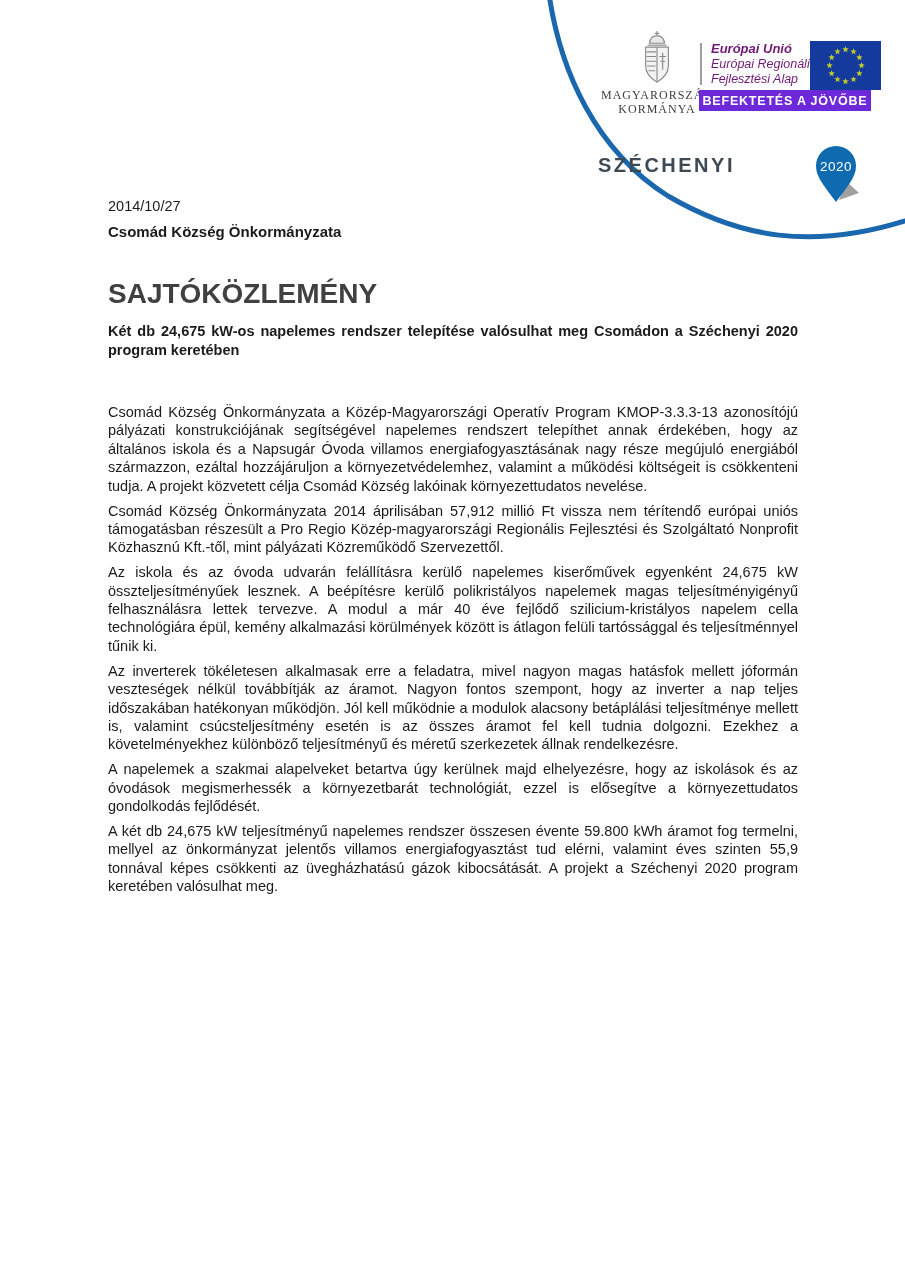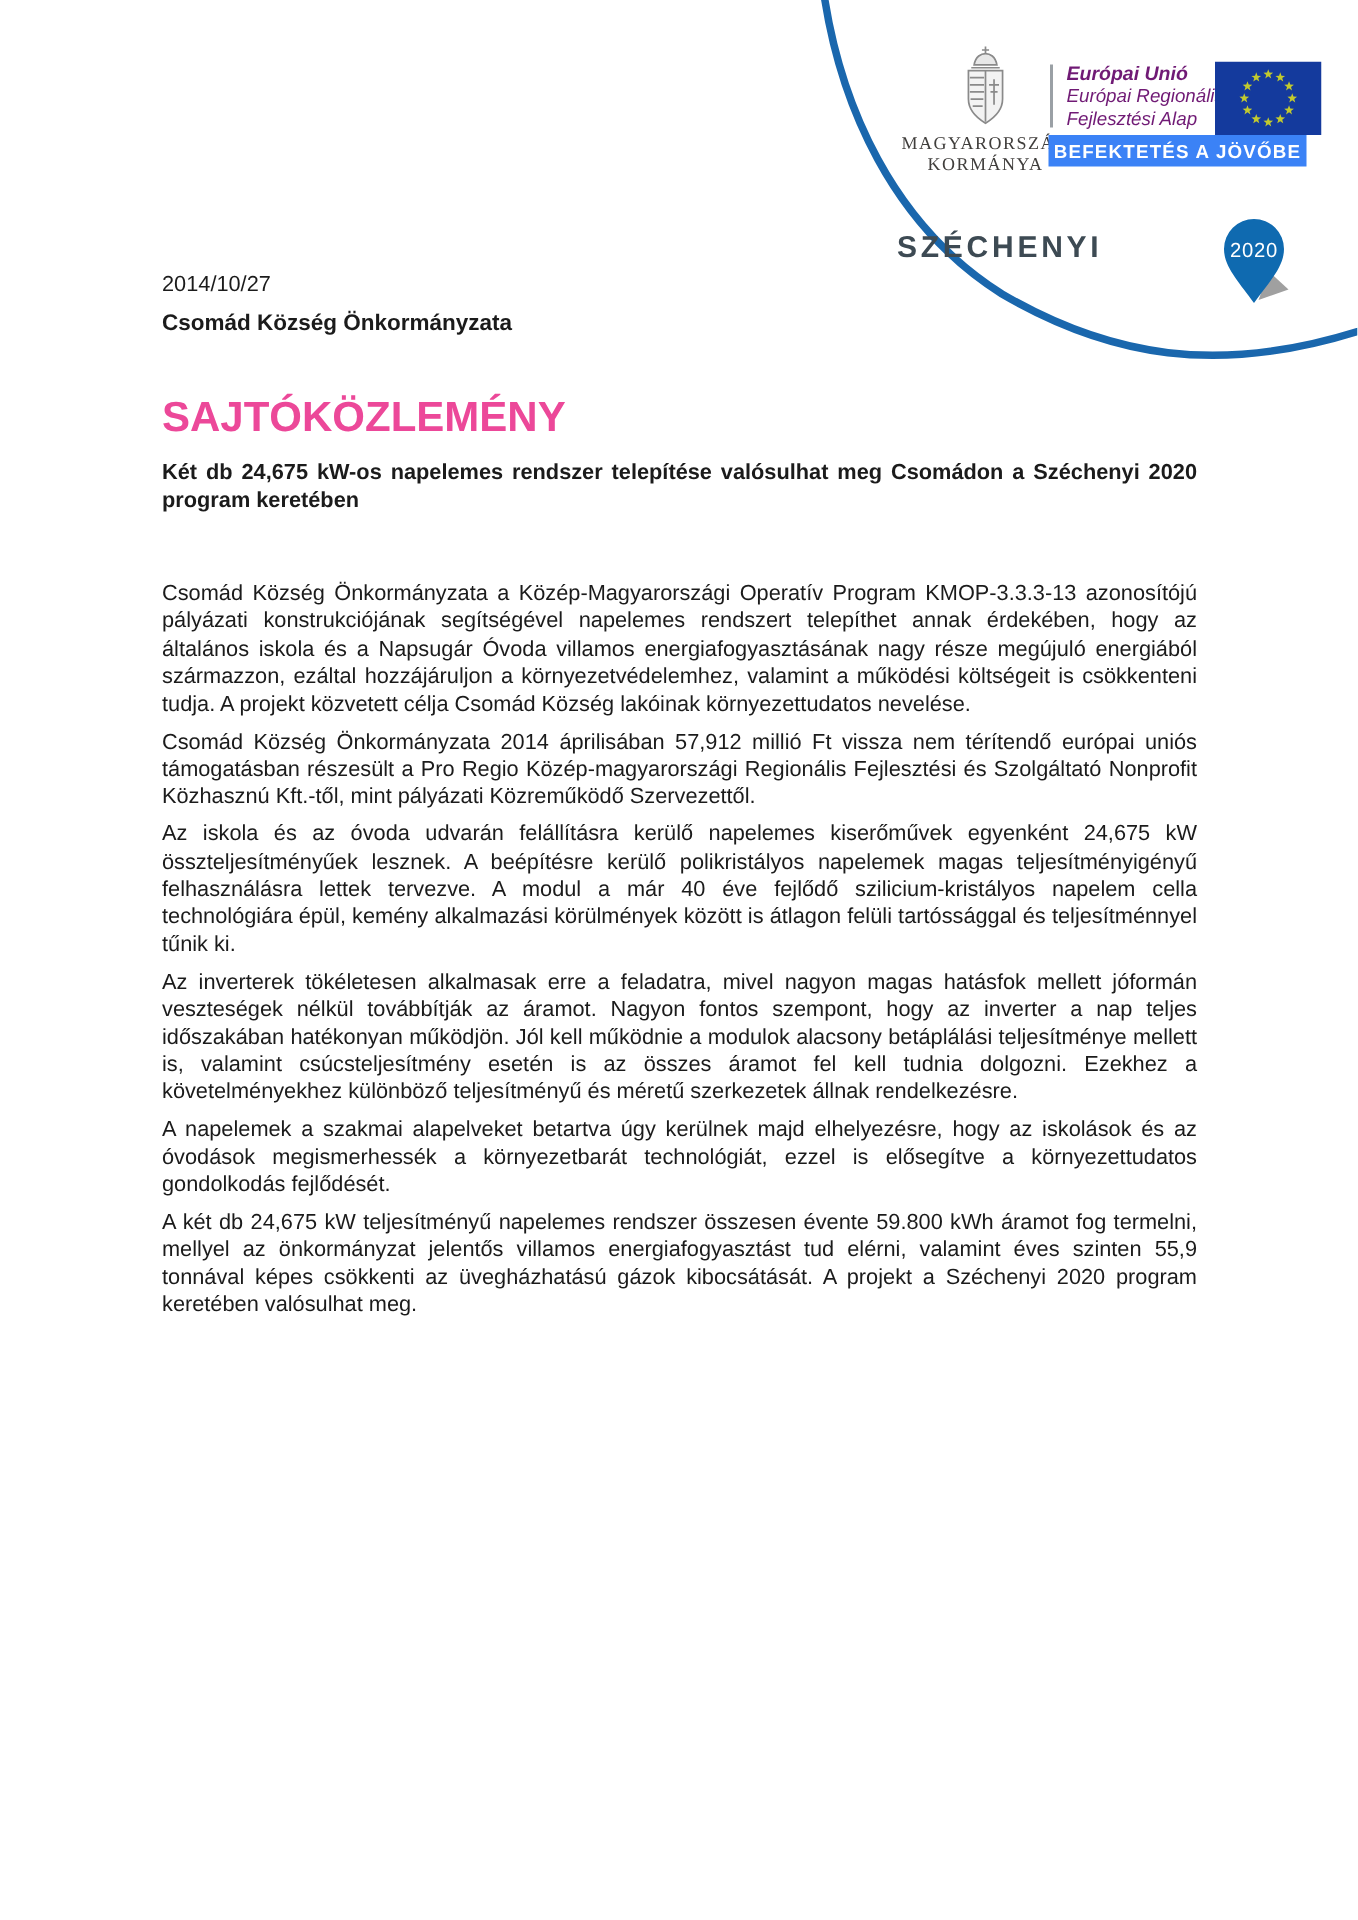--- a/index.html
+++ b/index.html
@@ -35,21 +35,21 @@
     position: absolute; left: 598px; top: 154px; width: 216px;
     font-weight: 700; font-size: 20px; letter-spacing: 2.5px;
     color: #3d4a53; white-space: nowrap;
   }
   .szechenyi-pin { position: absolute; left: 812px; top: 140px; }
   .pin-year {
     font-family: "Liberation Sans", sans-serif;
     font-size: 13.5px; fill: #ffffff; letter-spacing: 0.5px;
   }
   
-  .content { position: absolute; left: 108px; top: 181px; width: 690px; }
+  .content { position: absolute; left: 108px; top: 197px; width: 690px; }
   .doc-date { font-size: 14.5px; line-height: 18px; margin: 0 0 8px 0; }
   .doc-org  { font-size: 15px; line-height: 18px; font-weight: 700; margin: 0 0 39px 0; }
   .doc-title {
     font-size: 28px; line-height: 28px; font-weight: 700;
     margin: 0 0 14px 0;
   }
   .doc-headline { font-size: 14.5px; line-height: 18.4px; font-weight: 700; margin: 0 0 10px 0; }
   .doc-subheadline {
     font-size: 14.5px; line-height: 19px; font-weight: 700;
     text-align: justify; margin: 0 0 43px 0;
@@ -106,33 +106,33 @@
     <use href="#eu-star" transform="translate(49.36,32.5)"></use>
     <use href="#eu-star" transform="translate(43.5,38.36)"></use>
     <use href="#eu-star" transform="translate(35.5,40.5)"></use>
     <use href="#eu-star" transform="translate(27.5,38.36)"></use>
     <use href="#eu-star" transform="translate(21.64,32.5)"></use>
     <use href="#eu-star" transform="translate(19.5,24.5)"></use>
     <use href="#eu-star" transform="translate(21.64,16.5)"></use>
     <use href="#eu-star" transform="translate(27.5,10.64)"></use>
   </svg>
 
-  <div class="invest-banner" style="background:#3b82f6;">BEFEKTETÉS A JÖVŐBE</div>
+  <div class="invest-banner" style="background:#6d28d9;">BEFEKTETÉS A JÖVŐBE</div>
 
   <div class="szechenyi-wordmark">SZÉCHENYI</div>
   <svg class="szechenyi-pin" width="56" height="70" viewBox="0 0 56 70" aria-hidden="true">
     <polygon points="27,60 47,53 34,41" fill="#a0a0a0"></polygon>
     <path d="M24,62 C14,48 4,38 4,26 A20,20 0 1,1 44,26 C44,38 34,48 24,62 Z" fill="#0f6ab0"></path>
     <text class="pin-year" x="24" y="31" text-anchor="middle">2020</text>
   </svg>
 
   <div class="content">
     <p class="doc-date">2014/10/27</p>
     <p class="doc-org">Csomád Község Önkormányzata</p>
-    <h1 class="doc-title" style="color:#ec4899;">SAJTÓKÖZLEMÉNY</h1>
+    <h1 class="doc-title" style="color:#404040;">SAJTÓKÖZLEMÉNY</h1>
     <p class="doc-subheadline">Két db 24,675 kW-os napelemes rendszer telepítése valósulhat meg Csomádon a Széchenyi 2020 program keretében</p>
 
     <p class="doc-paragraph">Csomád Község Önkormányzata a Közép-Magyarországi Operatív Program KMOP-3.3.3-13 azonosítójú pályázati konstrukciójának segítségével napelemes rendszert telepíthet annak érdekében, hogy az általános iskola és a Napsugár Óvoda villamos energiafogyasztásának nagy része megújuló energiából származzon, ezáltal hozzájáruljon a környezetvédelemhez, valamint a működési költségeit is csökkenteni tudja. A projekt közvetett célja Csomád Község lakóinak környezettudatos nevelése.</p>
     <p class="doc-paragraph">Csomád Község Önkormányzata 2014 áprilisában 57,912 millió Ft vissza nem térítendő európai uniós támogatásban részesült a Pro Regio Közép-magyarországi Regionális Fejlesztési és Szolgáltató Nonprofit Közhasznú Kft.-től, mint pályázati Közreműködő Szervezettől.</p>
     <p class="doc-paragraph">Az iskola és az óvoda udvarán felállításra kerülő napelemes kiserőművek egyenként 24,675 kW összteljesítményűek lesznek. A beépítésre kerülő polikristályos napelemek magas teljesítményigényű felhasználásra lettek tervezve. A modul a már 40 éve fejlődő szilicium-kristályos napelem cella technológiára épül, kemény alkalmazási körülmények között is átlagon felüli tartóssággal és teljesítménnyel tűnik ki.</p>
     <p class="doc-paragraph">Az inverterek tökéletesen alkalmasak erre a feladatra, mivel nagyon magas hatásfok mellett jóformán veszteségek nélkül továbbítják az áramot. Nagyon fontos szempont, hogy az inverter a nap teljes időszakában hatékonyan működjön. Jól kell működnie a modulok alacsony betáplálási teljesítménye mellett is, valamint csúcsteljesítmény esetén is az összes áramot fel kell tudnia dolgozni. Ezekhez a követelményekhez különböző teljesítményű és méretű szerkezetek állnak rendelkezésre.</p>
     <p class="doc-paragraph">A napelemek a szakmai alapelveket betartva úgy kerülnek majd elhelyezésre, hogy az iskolások és az óvodások megismerhessék a környezetbarát technológiát, ezzel is elősegítve a környezettudatos gondolkodás fejlődését.</p>
     <p class="doc-paragraph">A két db 24,675 kW teljesítményű napelemes rendszer összesen évente 59.800 kWh áramot fog termelni, mellyel az önkormányzat jelentős villamos energiafogyasztást tud elérni, valamint éves szinten 55,9 tonnával képes csökkenti az üvegházhatású gázok kibocsátását. A projekt a Széchenyi 2020 program keretében valósulhat meg.</p>
   </div>
 

